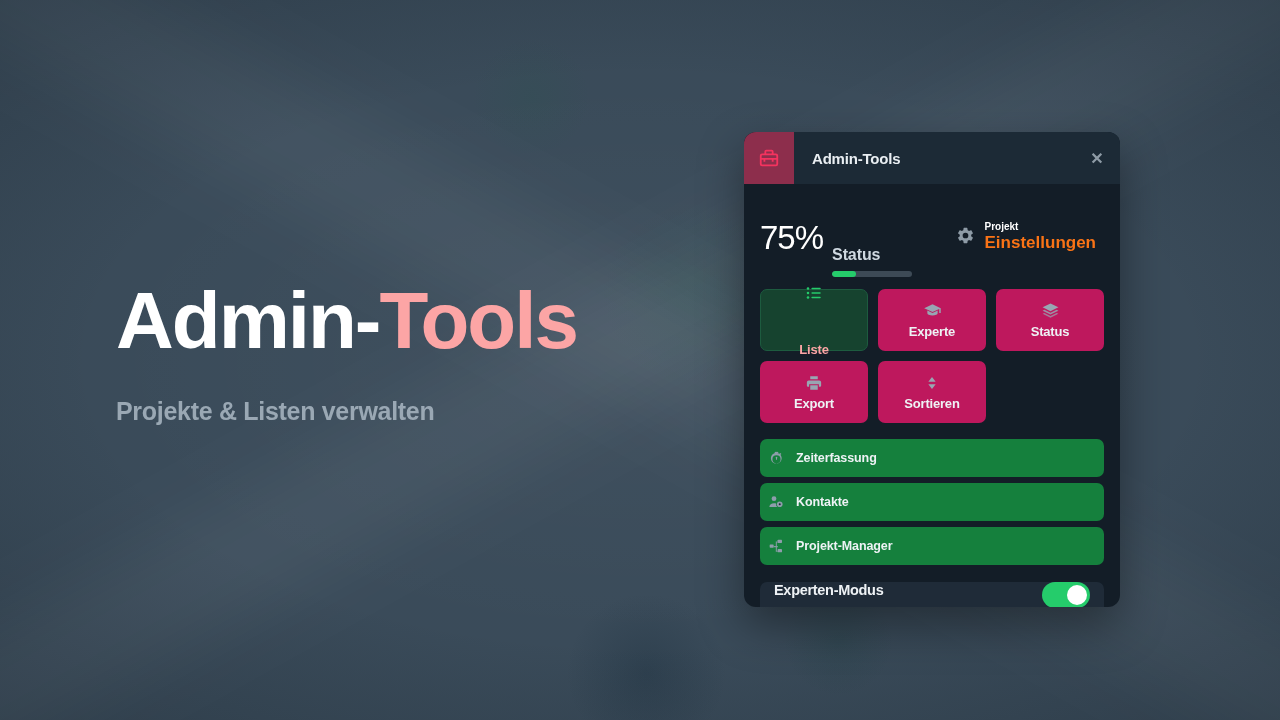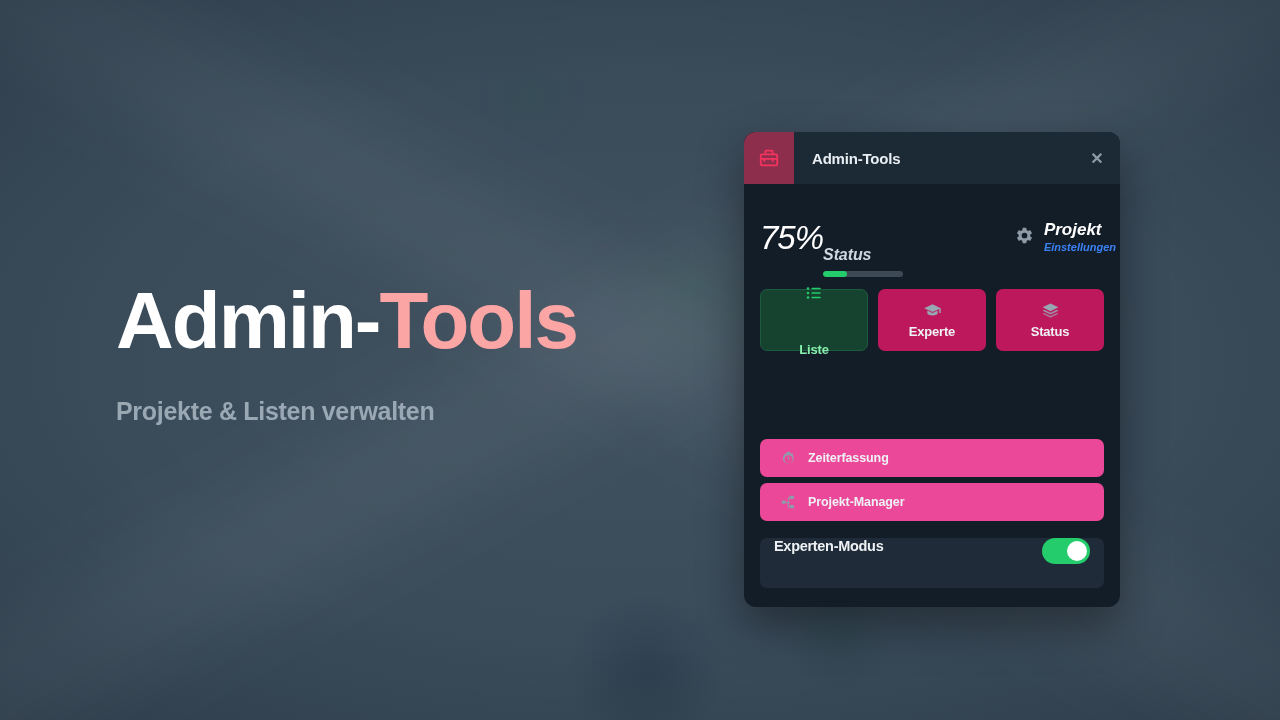--- a/index.html
+++ b/index.html
@@ -122,23 +122,22 @@
     color: #8e9ba6;
     font-size: 16px;
     font-weight: bold;
     cursor: pointer;
   }
 
   
   #status-strip {
     display: flex;
     align-items: center;
-    padding: 14px 4px 12px 16px;
-    gap: 0;
-    font-style: italic;
+    padding: 14px 24px 12px 16px;
+    gap: 9px;
   }
   #progress-percent {
     font-size: 33px;
     font-weight: normal;
     color: #ffffff;
     letter-spacing: -1px;
     line-height: 1;
   }
   #status-block { flex: 0 0 auto; width: 92px; }
   #status-label {
@@ -162,28 +161,28 @@
     border-radius: 3px;
   }
   #settings-group {
     display: flex;
     align-items: center;
     gap: 10px;
     margin-left: auto;
   }
   #settings-text { line-height: 1.22; }
   #settings-line1 {
+    font-size: 10px;
+    font-weight: bold;
+    color: #ffffff;
+  }
+  #settings-line2 {
     font-size: 17px;
     font-weight: bold;
-    color: #ffffff;
-  }
-  #settings-line2 {
-    font-size: 11px;
-    font-weight: bold;
-    color: #3b82f6;
+    color: #f97316;
   }
 
   
   #action-grid {
     display: grid;
     grid-template-columns: repeat(3, 1fr);
     gap: 10px;
     padding: 0 16px;
   }
   .action-tile {
@@ -202,37 +201,37 @@
     border: 1px solid #1d5b3f;
   }
   .action-icon { color: #98a6b2; display: flex; }
   .action-tile.active .action-icon { color: #25cc6b; }
   .action-label {
     font-size: 13px;
     font-weight: bold;
     color: #eef2f5;
     letter-spacing: -0.2px;
   }
-  .action-tile.active .action-label { color: #86efac; margin-top: 36px; }
+  .action-tile.active .action-label { color: #fca5a5; margin-top: 36px; }
   .grid-spacer { visibility: hidden; }
 
   
   #tool-list {
     padding: 16px 16px 0 16px;
     display: flex;
     flex-direction: column;
     gap: 6px;
   }
   .list-row {
     height: 38px;
-    background: #ec4899;
+    background: #15803d;
     border-radius: 7px;
     display: flex;
     align-items: center;
-    padding-left: 20px;
+    padding-left: 8px;
     gap: 12px;
     cursor: pointer;
   }
   .list-icon { color: #8e9dab; display: flex; width: 16px; justify-content: center; }
   .list-label {
     font-size: 12.5px;
     font-weight: bold;
     color: #eef2f5;
     letter-spacing: -0.1px;
   }
@@ -351,38 +350,66 @@
       <span class="action-icon">
         <svg width="19" height="19" viewBox="0 0 24 24" fill="currentColor" aria-hidden="true">
           <path d="M12 3 2 8l10 5 10-5-10-5z"></path>
           <path d="M2 12.2 12 17.2l10-5-2.3-1.15L12 14.9 4.3 11.05 2 12.2z" opacity="0.85"></path>
           <path d="M2 16.2 12 21.2l10-5-2.3-1.15L12 18.9 4.3 15.05 2 16.2z" opacity="0.7"></path>
         </svg>
       </span>
       <span class="action-label">Status</span>
     </div>
 
-
+    <div class="action-tile">
+      <span class="action-icon">
+        <svg width="18" height="18" viewBox="0 0 24 24" fill="currentColor" aria-hidden="true">
+          <path d="M7 3h10v4H7V3zM5 8.5h14A2.5 2.5 0 0 1 21.5 11v4.5A1.5 1.5 0 0 1 20 17h-1.5v-3.5h-13V17H4a1.5 1.5 0 0 1-1.5-1.5V11A2.5 2.5 0 0 1 5 8.5zM7 15h10v6H7v-6z"></path>
+        </svg>
+      </span>
+      <span class="action-label">Export</span>
+    </div>
+
+    <div class="action-tile">
+      <span class="action-icon">
+        <svg width="16" height="18" viewBox="0 0 24 24" fill="currentColor" aria-hidden="true">
+          <path d="M12 3 6.5 10.2h11L12 3z"></path>
+          <path d="M12 21 6.5 13.8h11L12 21z"></path>
+        </svg>
+      </span>
+      <span class="action-label">Sortieren</span>
+    </div>
 
     <div class="action-tile grid-spacer"></div>
   </div>
 
   <div id="tool-list">
 
     <div class="list-row">
       <span class="list-icon">
         <svg width="15" height="15" viewBox="0 0 24 24" fill="currentColor" aria-hidden="true">
           <path d="M9.2 1.4h5.6v2.2H9.2V1.4z"></path>
           <path d="M18.3 6.1l1.5-1.5-1.6-1.6-1.55 1.55A8.6 8.6 0 1 0 18.3 6.1zM12 19.8a6.5 6.5 0 1 1 0-13 6.5 6.5 0 0 1 0 13z"></path>
           <rect x="11.1" y="9" width="1.8" height="5" rx="0.9"></rect>
         </svg>
       </span>
       <span class="list-label">Zeiterfassung</span>
     </div>
 
+    <div class="list-row">
+      <span class="list-icon">
+        <svg width="16" height="16" viewBox="0 0 24 24" fill="currentColor" aria-hidden="true">
+          <circle cx="9" cy="7" r="3.6"></circle>
+          <path d="M2 19.5c0-3.6 3.1-5.8 7-5.8 1.1 0 2.2.18 3.1.5a5.2 5.2 0 0 0 2.3 5.3H2z"></path>
+          <circle cx="17.6" cy="15.4" r="4.2"></circle>
+          <circle cx="17.6" cy="15.4" r="1.5" fill="#1f2b38"></circle>
+        </svg>
+      </span>
+      <span class="list-label">Kontakte</span>
+    </div>
 
     <div class="list-row">
       <span class="list-icon">
         <svg width="16" height="16" viewBox="0 0 24 24" fill="currentColor" aria-hidden="true">
           <rect x="14.5" y="2.5" width="6.5" height="5" rx="1"></rect>
           <rect x="2.5" y="9.6" width="6" height="5" rx="1"></rect>
           <rect x="14.5" y="16.5" width="6.5" height="5" rx="1"></rect>
           <path d="M8.5 12.1h3.2v-7h3v1.6h-1.4v5.4h1.4v1.6H8.5v-1.6z" opacity="0.9"></path>
           <path d="M11.7 12.1h1.6v7h1.2v1.5h-2.8v-8.5z" opacity="0.9"></path>
         </svg>

